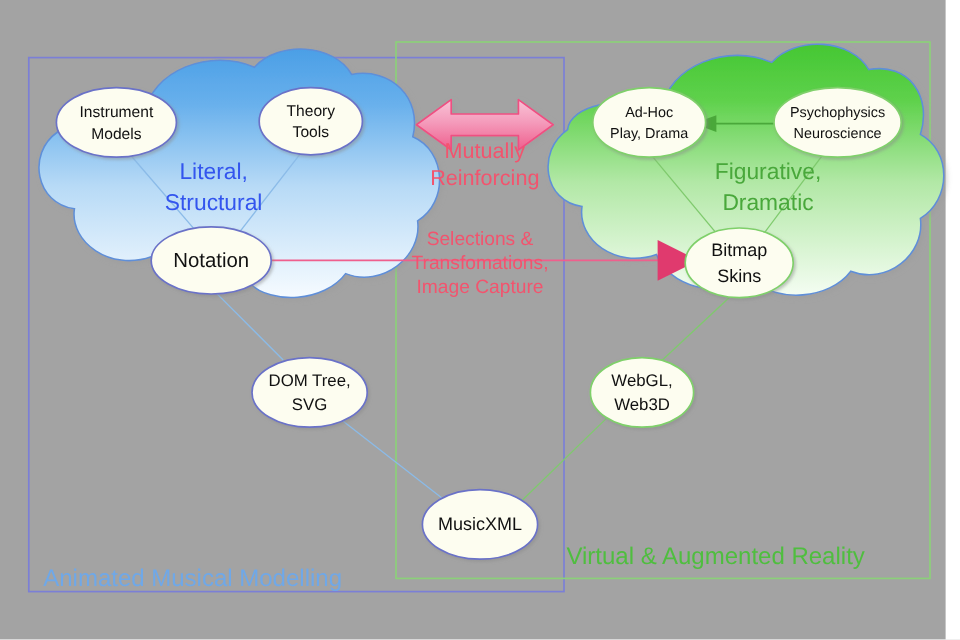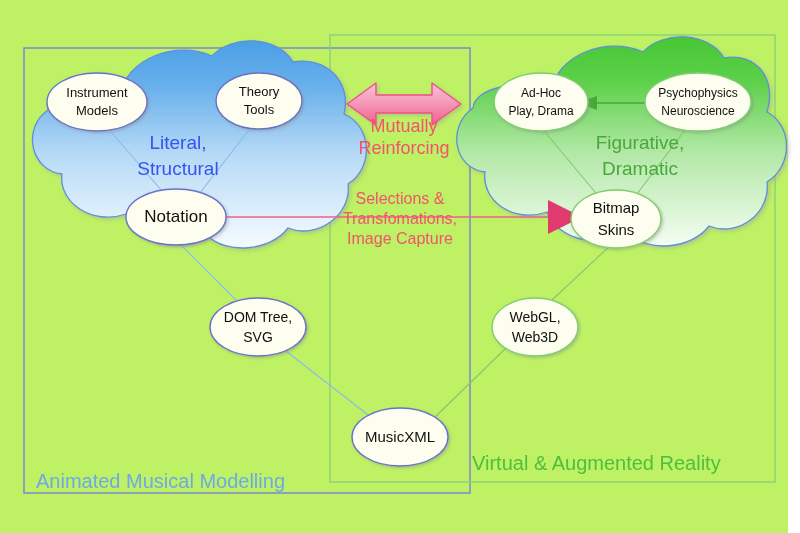--- a/index.html
+++ b/index.html
@@ -11,21 +11,21 @@
   body {
     width: 800px;
     height: 533px;
     font-family: "Liberation Sans", sans-serif;
     overflow: hidden;
   }
   #stage {
     position: relative;
     width: 788px;
     height: 533px;
-    background: #bef264;
+    background: #a3a3a3;
   }
   #stage svg {
     position: absolute;
     left: 0;
     top: 0;
   }
   .node-text {
     font-family: "Liberation Sans", sans-serif;
     fill: #111111;
     text-anchor: middle;

